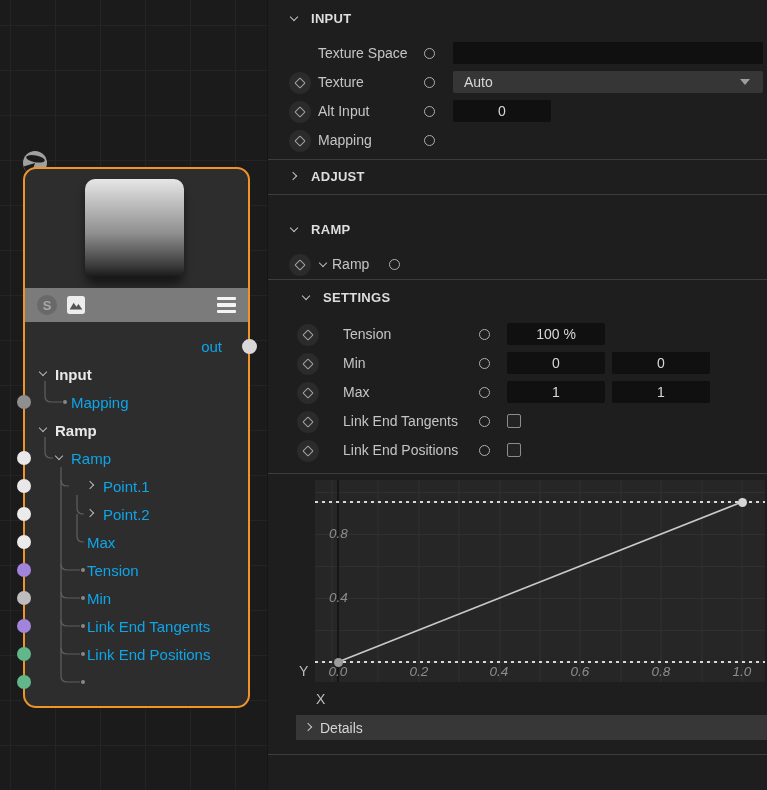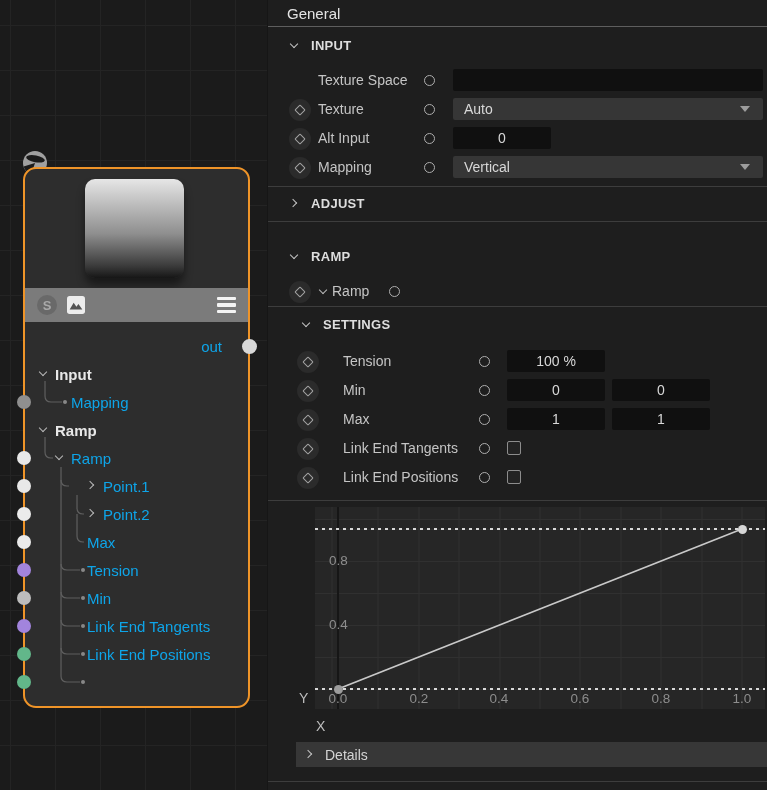--- a/index.html
+++ b/index.html
@@ -89,37 +89,38 @@
   .ramp-row .oport { left:121px; }
   
   .graphwrap { position:relative; height:232px; margin-top:6px; }
   .plot {
     position:absolute; left:47px; top:0; width:450px; height:202px;
     background-color:#262626;
     background-image:
       repeating-linear-gradient(90deg,#303030 0 1px,transparent 1px 40.4px),
       repeating-linear-gradient(180deg,#303030 0 1px,transparent 1px 32px);
     background-position:22.5px 0, 0 22px;
+    font-style:italic;
   }
   .vaxis { position:absolute; left:22px; top:0; bottom:0; width:1.5px; background:#161616; }
   .dotline { position:absolute; left:0; right:0; height:1.6px;
              background:repeating-linear-gradient(90deg,#d8d8d8 0 3px,transparent 3px 7px); }
   .dl-top { top:21px; } .dl-bot { top:181px; }
   .curve { position:absolute; left:0; top:0; }
   .pt { position:absolute; width:9px; height:9px; border-radius:50%; }
   .pt0 { left:19px; top:178px; background:#9c9c9c; }
   .pt1 { left:423px; top:18px; background:#d6d6d6; }
   .ytick { position:absolute; left:14px; font-size:13.5px; color:#8d8d8d; }
   .yt0 { top:46px; } .yt1 { top:110px; }
   .xtick { position:absolute; top:184px; width:34px; text-align:center; font-size:13.5px; color:#8d8d8d; }
   .axname { position:absolute; font-size:14px; color:#bdbdbd; }
   .ax-y { left:31px; top:183px; } .ax-x { left:48px; top:211px; }
   
   .details { margin:3px 0 0 28px; width:471px; height:25px; background:#373737;
-             display:flex; align-items:center; gap:10px; padding-left:9px; color:#d4d4d4; font-size:14px; }
+             display:flex; align-items:center; gap:5px; padding-left:9px; color:#d4d4d4; font-size:14px; }
   .details .chev::before { border-color:#c4c4c4; }
   .end-divider { margin-top:14px; }
   
   .mt4{margin-top:4px}.mt8{margin-top:8px}.mt9{margin-top:9px}.mt10{margin-top:10px}
   .mt12{margin-top:12px}.mt14{margin-top:14px}.mt26{margin-top:26px}
 </style>
 </head>
 <body>
 
 <div class="editor">
@@ -225,21 +226,20 @@
     <span class="nport" style="top: 422px; background: rgb(189, 189, 189);"></span>
     <span class="nport" style="top: 450px; background: rgb(162, 132, 221);"></span>
     <span class="nport" style="top: 478px; background: rgb(98, 183, 138);"></span>
     <span class="nport" style="top: 506px; background: rgb(98, 183, 138);"></span>
     <span class="outport"></span>
   </div>
 </div>
 
 <div class="panel">
 
-  <div class="panel-title">General</div>
 
   <div class="sechead mt10">
     <span class="chev down"></span>
     <span>INPUT</span>
   </div>
 
   <div class="prow mt12">
     <span class="plbl">Texture Space</span>
     <span class="oport"></span>
     <div class="ctrl field wide"></div>
@@ -265,24 +265,20 @@
     <span class="oport"></span>
     <div class="ctrl field small">0</div>
   </div>
 
   <div class="prow">
     <span class="dia-wrap">
         <span class="diamond"></span>
       </span>
     <span class="plbl">Mapping</span>
     <span class="oport"></span>
-    <div class="ctrl dropdown">
-      <span>Vertical</span>
-      <span class="dd-arrow"></span>
-    </div>
   </div>
 
   <div class="divider mt4"></div>
   <div class="sechead mt8">
     <span class="chev right"></span>
     <span>ADJUST</span>
   </div>
   <div class="divider mt9"></div>
 
   <div class="sechead mt26">

